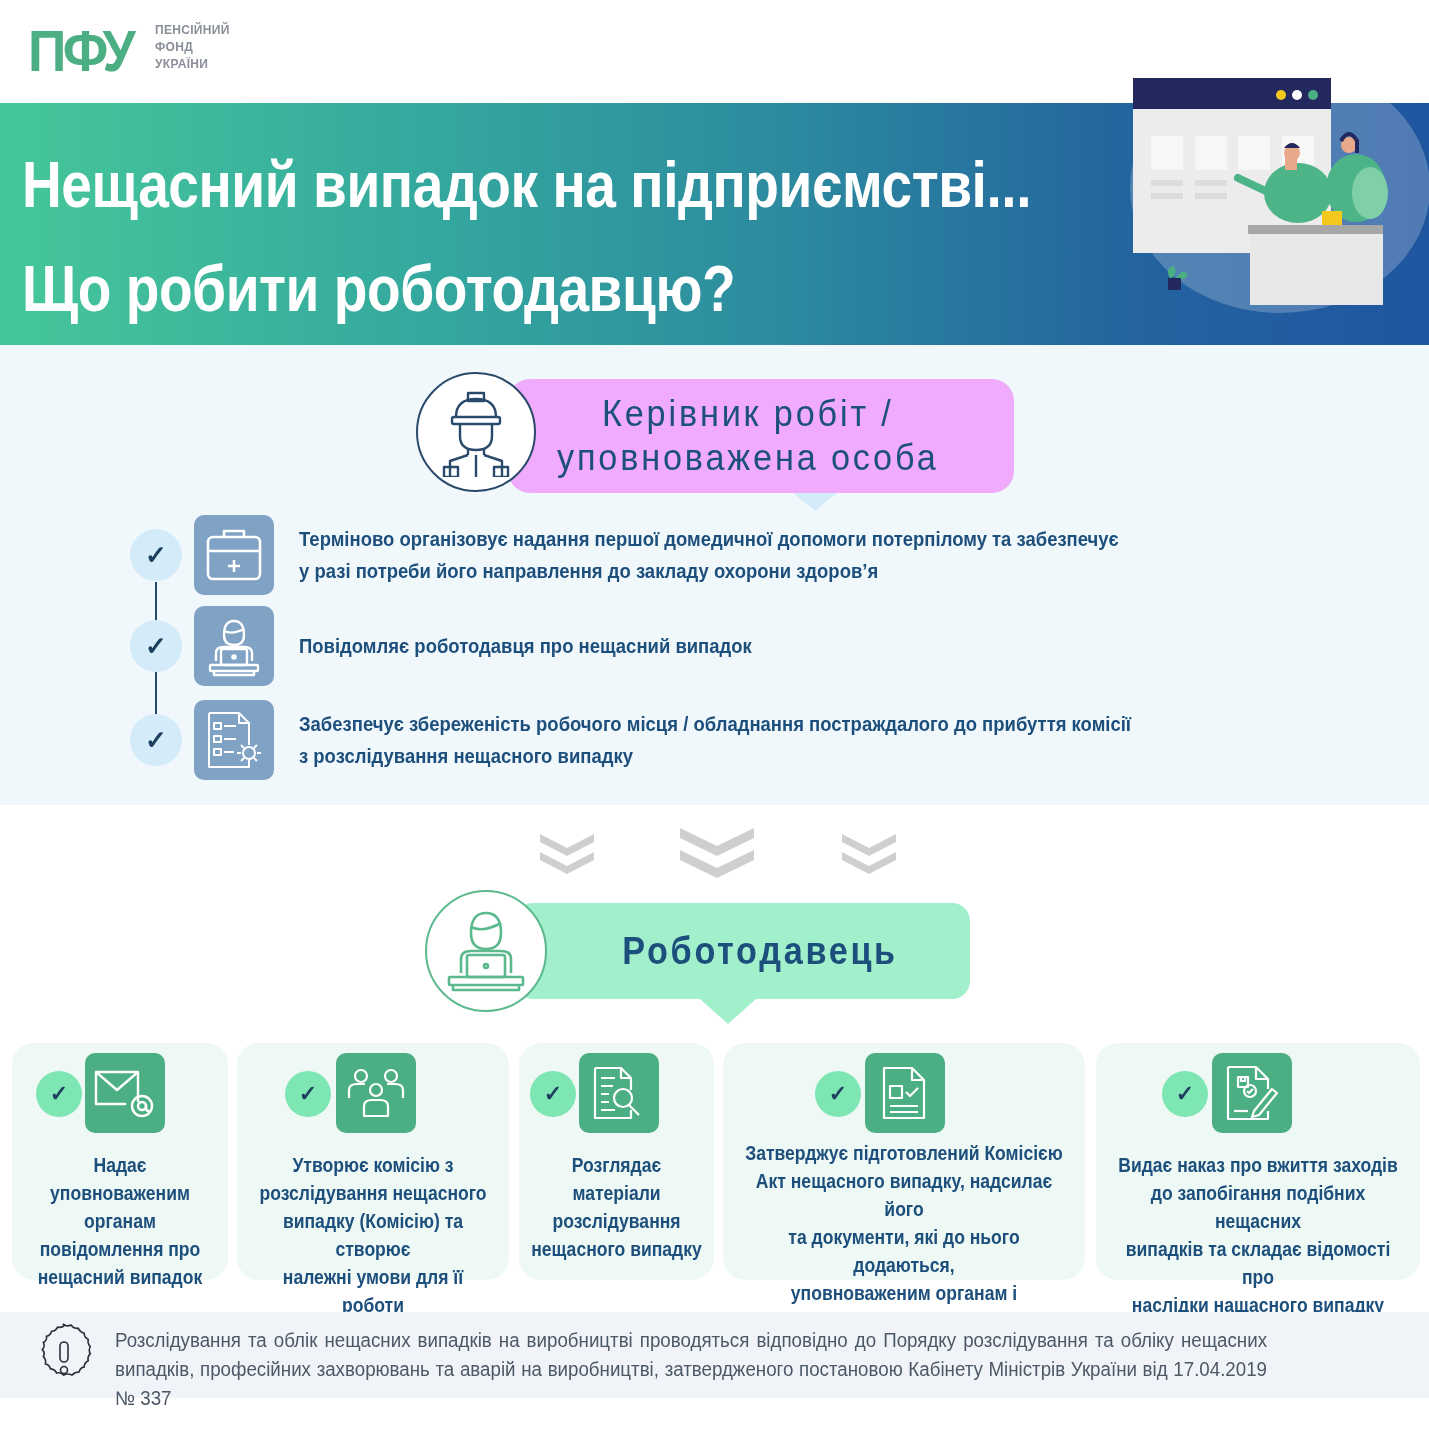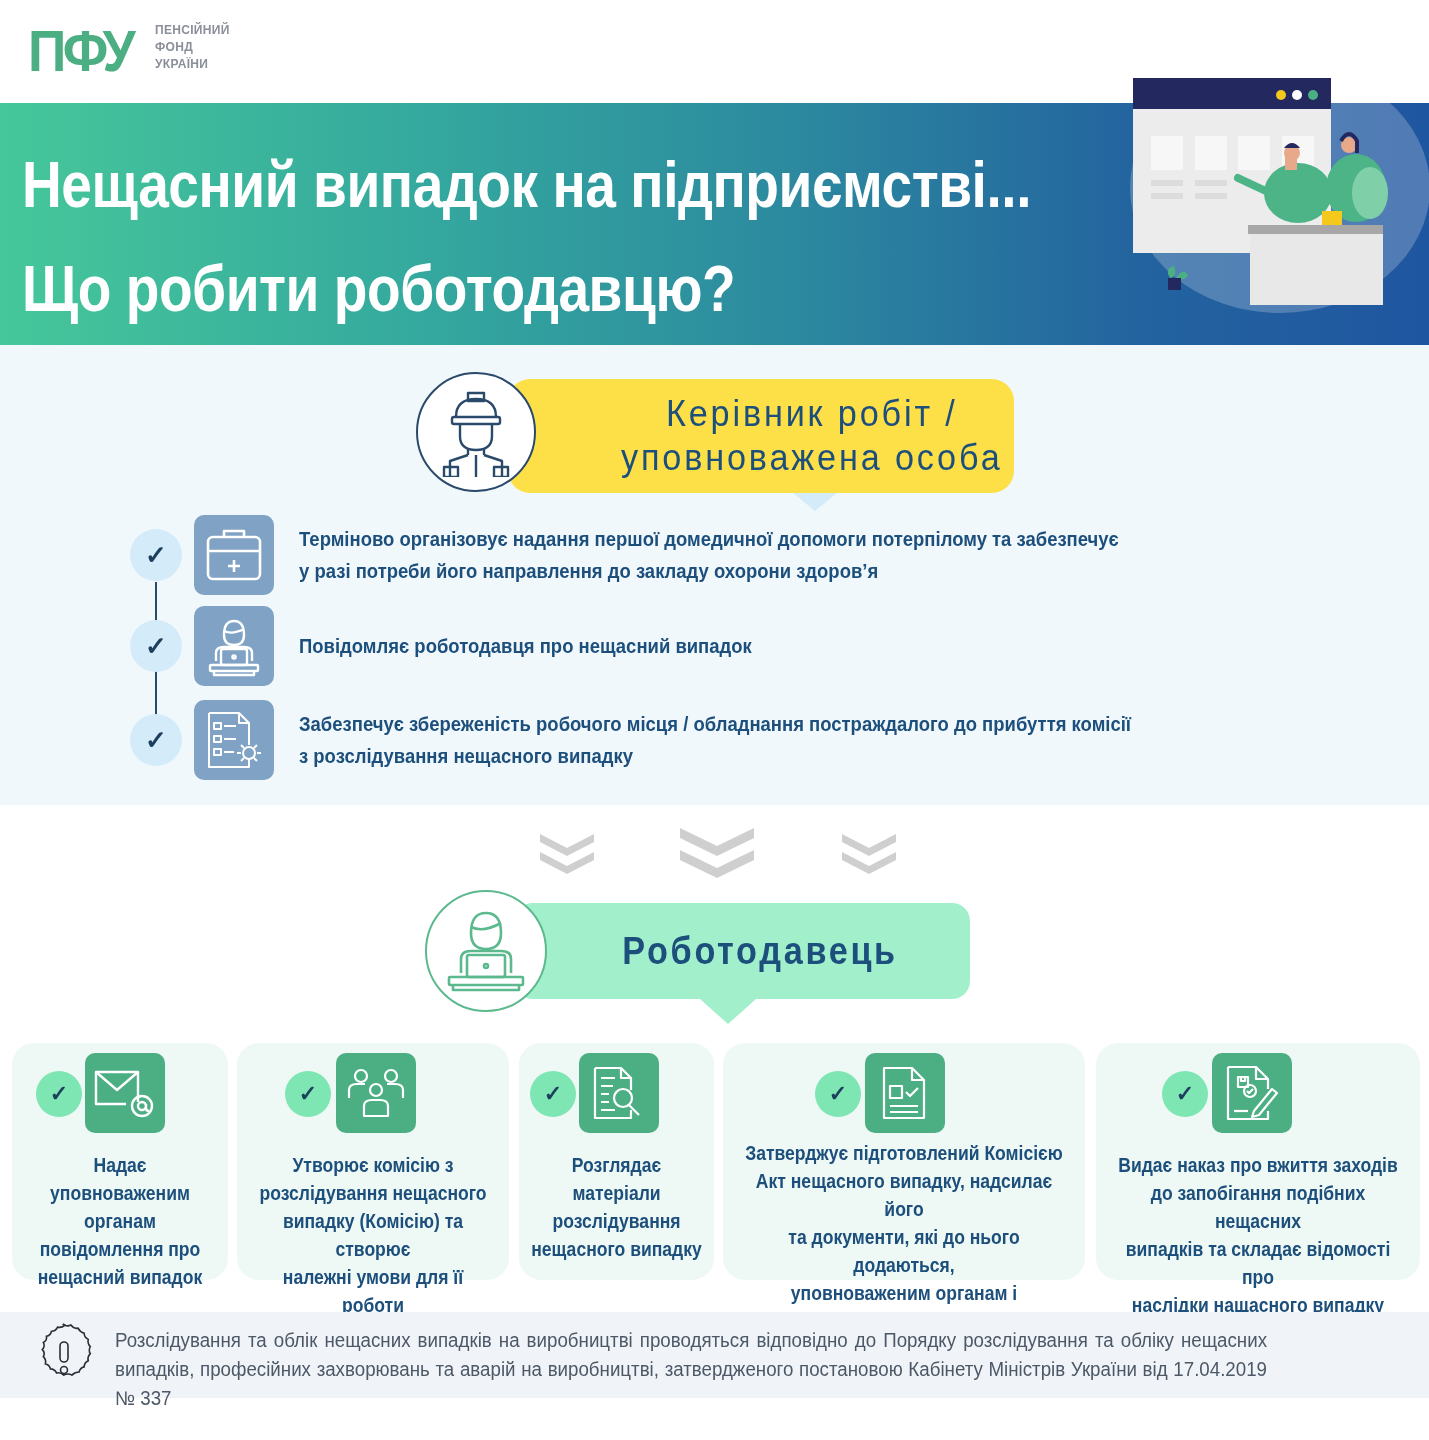--- a/index.html
+++ b/index.html
@@ -13,21 +13,21 @@
 
     
     .hero { position: absolute; left: 0; top: 103px; width: 1429px; height: 242px; background: linear-gradient(90deg, #46c79a 0%, #34a89e 30%, #2c8a9f 55%, #23639f 80%, #1f56a0 100%); overflow: hidden; }
     .hero-title { position: absolute; left: 22px; top: 30px; color: #ffffff; font-weight: 700; font-size: 64px; line-height: 104px; letter-spacing: -0.5px; transform: scaleX(0.86); transform-origin: left top; white-space: nowrap; }
     .hero-illustration { position: absolute; left: 1120px; top: -40px; width: 309px; height: 290px; }
 
     
     .section1 { position: absolute; left: 0; top: 345px; width: 1429px; height: 460px; background: #f1f8fc; }
     .role-header { position: absolute; left: 416px; top: 27px; width: 600px; height: 125px; }
     .role-circle { position: absolute; left: 0; top: 0; width: 120px; height: 120px; border-radius: 50%; border: 2px solid #2a4a6b; background: #ffffff; z-index: 2; display: flex; align-items: center; justify-content: center; }
-    .role-bubble { position: absolute; left: 92px; top: 7px; width: 506px; height: 114px; background: #fde047; border-radius: 22px; display: flex; align-items: center; justify-content: flex-end; }
+    .role-bubble { position: absolute; left: 92px; top: 7px; width: 506px; height: 114px; background: #f0abfc; border-radius: 22px; display: flex; align-items: center; justify-content: flex-start; }
     .role-bubble::after { content: ""; position: absolute; left: 285px; bottom: -18px; border-left: 22px solid transparent; border-right: 22px solid transparent; border-top: 18px solid #d4ecfa; }
     .role-title { font-size: 36px; color: #1d4f7c; text-align: center; line-height: 44px; letter-spacing: 3px; padding-left: 40px; transform: scaleX(0.95); }
 
     .steps { position: absolute; left: 130px; top: 170px; width: 1150px; }
     .step { position: absolute; left: 0; width: 1150px; height: 80px; }
     .step-check { position: absolute; left: 0; width: 52px; height: 52px; border-radius: 50%; background: #d4ecfa; display: flex; align-items: center; justify-content: center; color: #1d3f5e; font-size: 26px; font-weight: 700; z-index: 2; }
     .step-icon { position: absolute; left: 64px; width: 80px; height: 80px; border-radius: 10px; background: #7fa2c5; display: flex; align-items: center; justify-content: center; }
     .step-text { position: absolute; left: 169px; font-size: 21px; color: #1d4f7c; line-height: 32px; font-weight: 700; transform: scaleX(0.88); transform-origin: left center; white-space: nowrap; }
     .timeline-line { position: absolute; left: 155px; top: 582px; width: 2px; height: 152px; background: #2a4a6b; }
 

